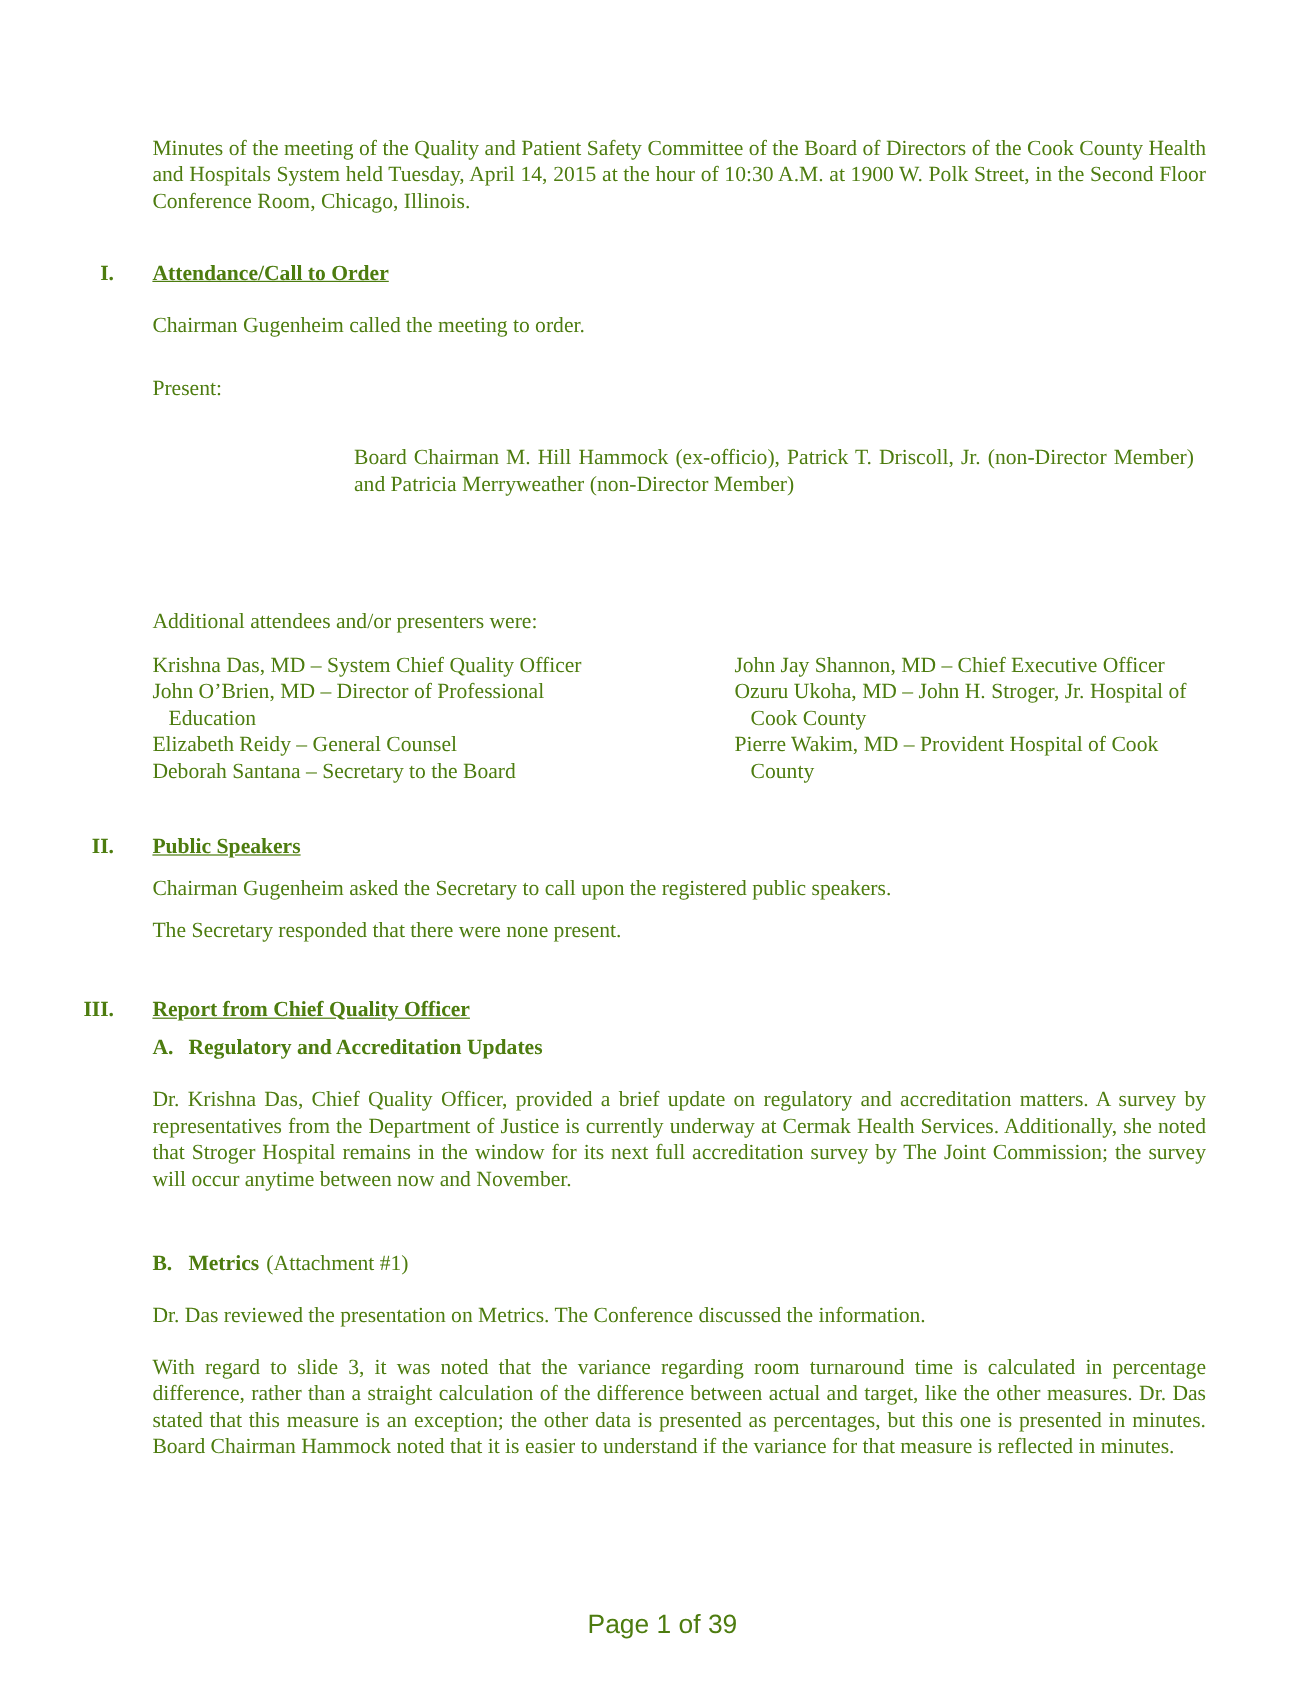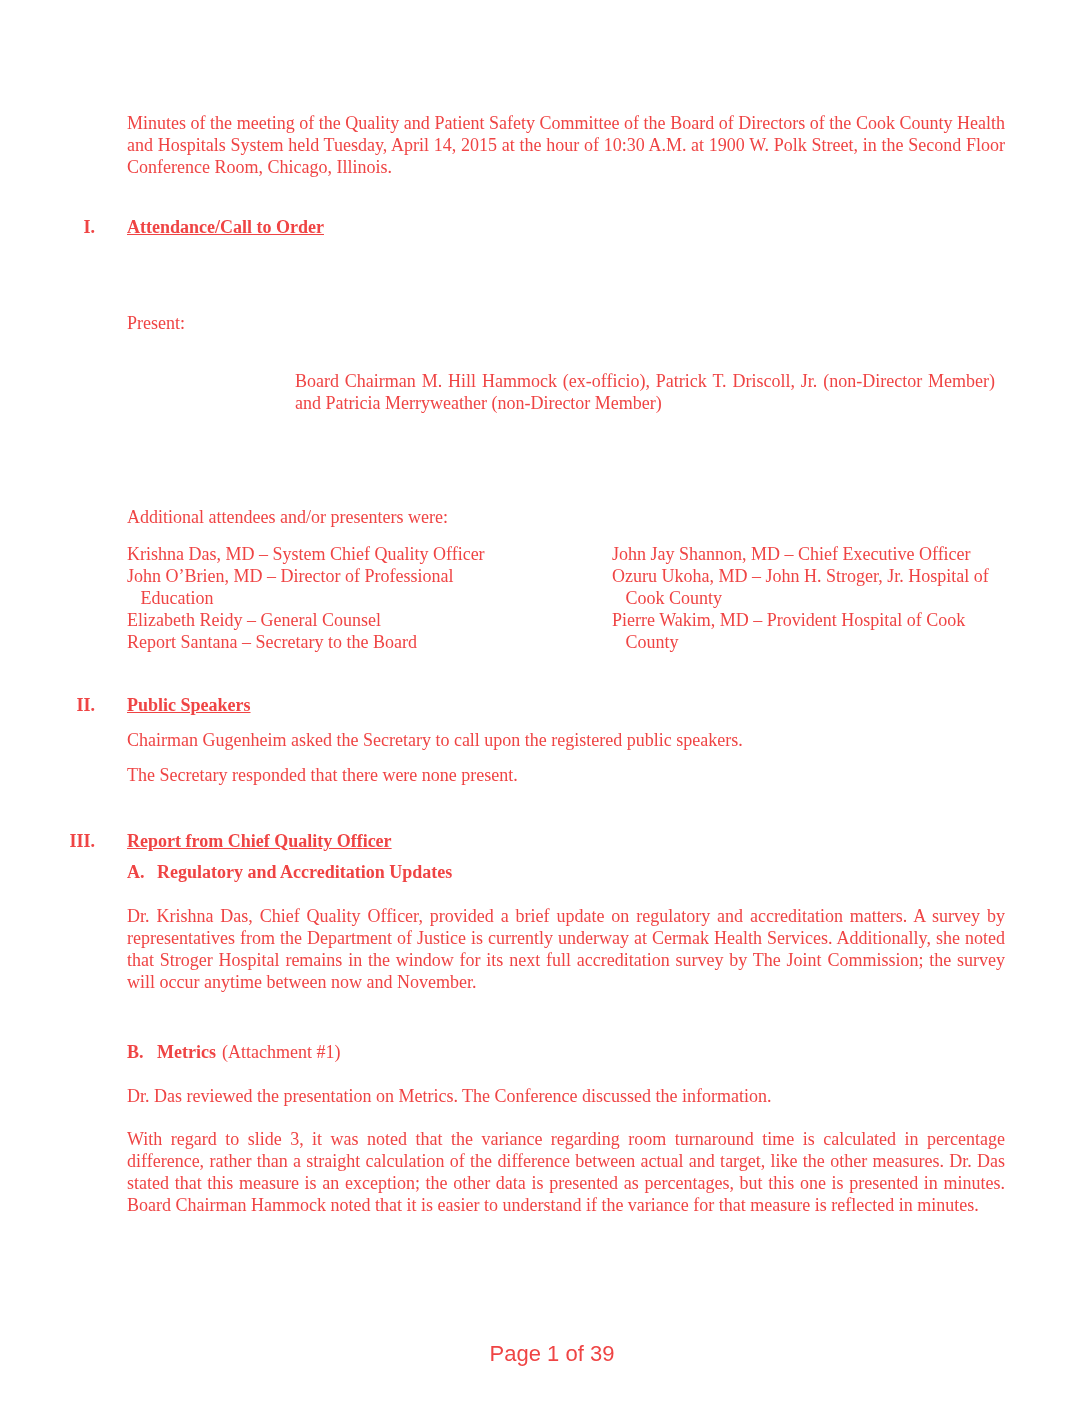--- a/index.html
+++ b/index.html
@@ -1,20 +1,20 @@
 <!DOCTYPE html>
 <html><head>
 <meta charset="utf-8">
 <style>
   html,body{margin:0;padding:0;background:#ffffff;}
   .page{
     position:relative;
     width:1088px;height:1408px;
     background:#ffffff;
-    color:#ef4444;
+    color:#4d7c0f;
     font-family:"Liberation Serif","DejaVu Serif",serif;
     font-size:18px;line-height:22px;
     overflow:hidden;
   }
   .blk{position:absolute;margin:0;}
   .just{text-align:justify;}
   .headnum{display:inline-block;width:35px;text-align:right;margin-right:32px;font-weight:bold;}
   .headtitle{font-weight:bold;text-decoration:underline;}
   .sublabel{display:inline-block;width:30px;font-weight:bold;}
   .subtitle{font-weight:bold;margin-top:48px;}
@@ -33,36 +33,37 @@
 <body>
 
 <div class="page">
 
   <p class="blk just" style="left:127px;top:112px;width:878px">Minutes of the meeting of the Quality and Patient Safety Committee of the Board of Directors of the Cook County Health and Hospitals System held Tuesday, April 14, 2015 at the hour of 10:30 A.M. at 1900 W. Polk Street, in the Second Floor Conference Room, Chicago, Illinois.</p>
 
   <div class="blk" style="left:60px;top:216px;width:900px">
     <span class="headnum">I.</span><span class="headtitle">Attendance/Call to Order</span>
   </div>
 
+  <p class="blk" style="left:127px;top:260px;width:878px">Chairman Gugenheim called the meeting to order.</p>
 
   <div class="blk" style="left:127px;top:296px;width:878px">
     <span class="rowlabel">Present:</span>
   </div>
 
   <div class="blk just" style="left:295px;top:370px;width:700px">Board Chairman M. Hill Hammock (ex-officio), Patrick T. Driscoll, Jr. (non-Director Member) and Patricia Merryweather (non-Director Member)</div>
 
 
   <p class="blk" style="left:127px;top:506px;width:878px">Additional attendees and/or presenters were:</p>
 
   <div class="blk" style="left:127px;top:543px;width:475px">
     <div class="attendee">Krishna Das, MD – System Chief Quality Officer</div>
     <div class="attendee">John O’Brien, MD – Director of Professional
    Education</div>
     <div class="attendee">Elizabeth Reidy – General Counsel</div>
-    <div class="attendee">Report Santana – Secretary to the Board</div>
+    <div class="attendee">Deborah Santana – Secretary to the Board</div>
   </div>
 
   <div class="blk" style="left:612px;top:543px;width:445px">
     <div class="attendee">John Jay Shannon, MD – Chief Executive Officer</div>
     <div class="attendee">Ozuru Ukoha, MD – John H. Stroger, Jr. Hospital of
    Cook County</div>
     <div class="attendee">Pierre Wakim, MD – Provident Hospital of Cook
    County</div>
   </div>
 

